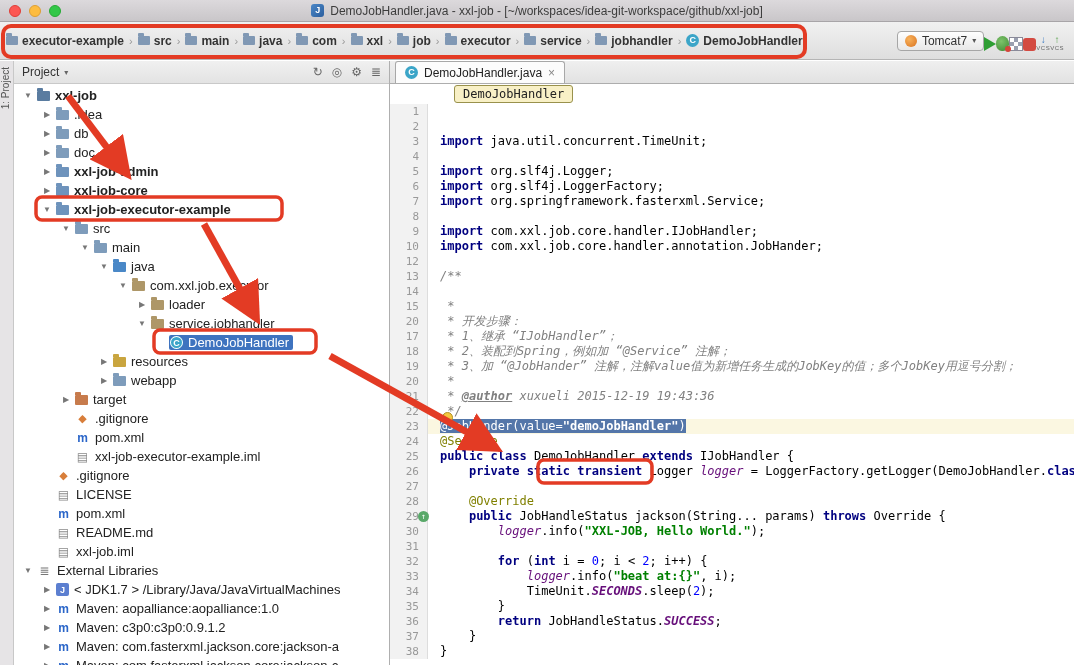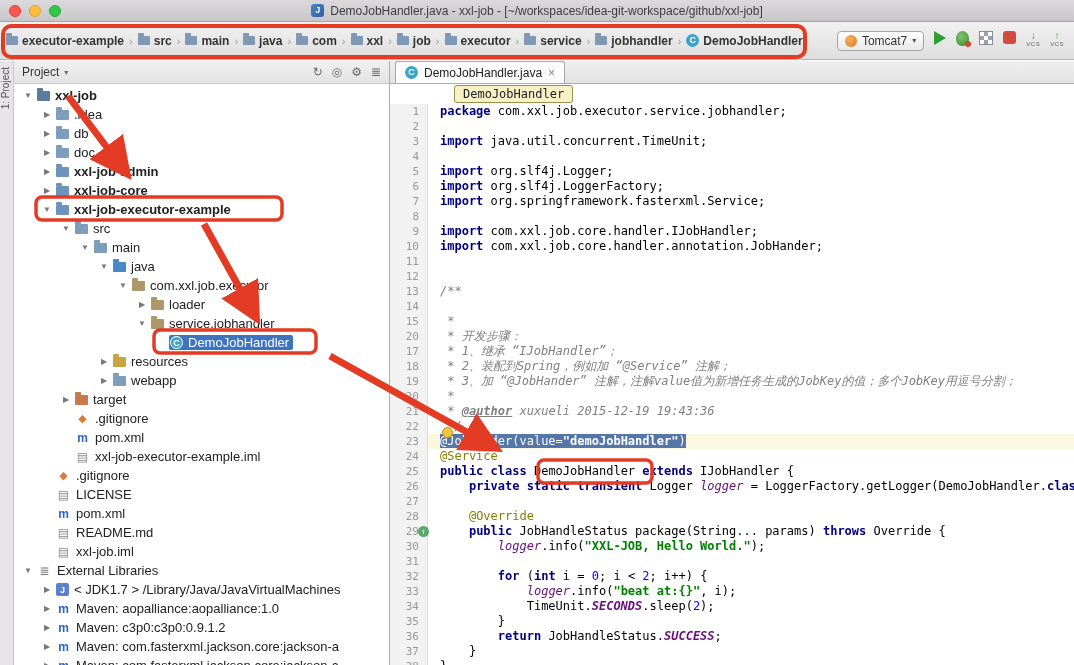--- a/index.html
+++ b/index.html
@@ -24,21 +24,21 @@
             display:flex; align-items:center; padding:0 10px 0 4px; }
   .crumbs { display:flex; align-items:center; overflow:hidden; white-space:nowrap; }
   .crumb { display:inline-flex; align-items:center; gap:4px; font-size:12px; font-weight:bold; color:#333;
            padding:2px 2px; cursor:default; }
   .bc-sep { color:#999; margin:0 3px; font-size:11px; }
   .mini-folder { width:12px; height:9px; background:#8098B4; border-radius:1px; position:relative; display:inline-block; }
   .mini-folder::before { content:''; position:absolute; top:-3px; left:0; width:6px; height:3px; background:inherit;
                          border-radius:1px 1px 0 0; }
   .mini-class { width:13px; height:13px; border-radius:50%; background:#3BA5C8; color:#fff; font-size:9px;
                 font-weight:bold; text-align:center; line-height:13px; display:inline-block; }
-  .runbar { margin-left:auto; display:flex; align-items:flex-start; gap:10px; }
+  .runbar { margin-left:auto; display:flex; align-items:flex-end; }
   .combo { display:flex; align-items:center; gap:5px; background:linear-gradient(#FEFEFE,#E8E8E8);
            border:1px solid #A6A6A6; border-radius:4px; padding:2px 7px; font-size:12px; color:#333; }
   .tomcat-ico { width:12px; height:12px; border-radius:50%; background:radial-gradient(circle at 35% 35%,#F8B25C,#D9731F); display:inline-block; }
   .combo .caret { font-size:8px; color:#555; }
   .play-ico { width:0; height:0; border-left:12px solid #2E9E33; border-top:7px solid transparent;
               border-bottom:7px solid transparent; display:inline-block; }
   .bug-ico { width:13px; height:15px; border-radius:50% 50% 45% 45%; background:radial-gradient(circle at 40% 35%,#7CC36A,#3F8A33);
              position:relative; display:inline-block; }
   .bug-ico::after { content:''; position:absolute; right:-2px; bottom:-1px; width:6px; height:6px; border-radius:50%; background:#D4453A; }
   .cov-ico { width:14px; height:14px; display:inline-block; border:1px solid #8A8A99;
@@ -465,49 +465,48 @@
         <span class="tab">
           <span class="mini-class">C</span>
           <span>DemoJobHandler.java</span>
           <span class="close">×</span>
         </span>
       </div>
       <div class="crumbrow">
         <span class="chip">DemoJobHandler</span>
       </div>
       <div class="codewrap" id="code">
-          <div class="cl"><span class="ln">1</span><span class="ltext"><span class="tok k">package</span><span class="tok p"> com.xxl.job.executor.service.jobhandler;</span></span></div>
+          <div class="cl"><span class="ln">1</span></div>
           <div class="cl"><span class="ln">2</span><span class="ltext"></span></div>
           <div class="cl"><span class="ln">3</span><span class="ltext"><span class="tok k">import</span><span class="tok p"> java.util.concurrent.TimeUnit;</span></span></div>
           <div class="cl"><span class="ln">4</span><span class="ltext"></span></div>
           <div class="cl"><span class="ln">5</span><span class="ltext"><span class="tok k">import</span><span class="tok p"> org.slf4j.Logger;</span></span></div>
           <div class="cl"><span class="ln">6</span><span class="ltext"><span class="tok k">import</span><span class="tok p"> org.slf4j.LoggerFactory;</span></span></div>
           <div class="cl"><span class="ln">7</span><span class="ltext"><span class="tok k">import</span><span class="tok p"> org.springframework.fasterxml.Service;</span></span></div>
           <div class="cl"><span class="ln">8</span><span class="ltext"></span></div>
           <div class="cl"><span class="ln">9</span><span class="ltext"><span class="tok k">import</span><span class="tok p"> com.xxl.job.core.handler.IJobHandler;</span></span></div>
           <div class="cl"><span class="ln">10</span><span class="ltext"><span class="tok k">import</span><span class="tok p"> com.xxl.job.core.handler.annotation.JobHander;</span></span></div>
-          <div class="cl"><span class="ln">11</span><span class="ltext"></span></div>
           <div class="cl"><span class="ln">12</span><span class="ltext"></span></div>
           <div class="cl"><span class="ln">13</span><span class="ltext"><span class="tok c">/**</span></span></div>
           <div class="cl"><span class="ln">14</span></div>
           <div class="cl"><span class="ln">15</span><span class="ltext"><span class="tok c"> *</span></span></div>
           <div class="cl"><span class="ln">20</span><span class="ltext"><span class="tok c"> * 开发步骤：</span></span></div>
           <div class="cl"><span class="ln">17</span><span class="ltext"><span class="tok c"> * 1、继承 “IJobHandler”；</span></span></div>
           <div class="cl"><span class="ln">18</span><span class="ltext"><span class="tok c"> * 2、装配到Spring，例如加 “@Service” 注解；</span></span></div>
           <div class="cl"><span class="ln">19</span><span class="ltext"><span class="tok c"> * 3、加 “@JobHander” 注解，注解value值为新增任务生成的JobKey的值；多个JobKey用逗号分割；</span></span></div>
           <div class="cl"><span class="ln">20</span><span class="ltext"><span class="tok c"> *</span></span></div>
           <div class="cl"><span class="ln">21</span><span class="ltext"><span class="tok c"> * </span><span class="tok t">@author</span><span class="tok c"> xuxueli 2015-12-19 19:43:36</span></span></div>
           <div class="cl"><span class="ln">22</span><span class="ltext"><span class="tok c"> */</span></span></div>
           <div class="cl sel"><span class="ln">23</span><span class="ltext"><span class="tok a">@JobHander(value=</span><span class="tok s">"demoJobHandler"</span><span class="tok a">)</span></span><span class="bulb"></span></div>
           <div class="cl"><span class="ln">24</span><span class="ltext"><span class="tok a">@Service</span></span></div>
           <div class="cl"><span class="ln">25</span><span class="ltext"><span class="tok k">public</span><span class="tok p"> </span><span class="tok k">class</span><span class="tok p"> DemoJobHandler </span><span class="tok k">extends</span><span class="tok p"> IJobHandler {</span></span></div>
           <div class="cl"><span class="ln">26</span><span class="ltext"><span class="tok p">    </span><span class="tok k">private</span><span class="tok p"> </span><span class="tok k">static</span><span class="tok p"> </span><span class="tok k">transient</span><span class="tok p"> Logger </span><span class="tok f">logger</span><span class="tok p"> = LoggerFactory.getLogger(DemoJobHandler.</span><span class="tok k">class</span></span></div>
           <div class="cl"><span class="ln">27</span><span class="ltext"></span></div>
           <div class="cl"><span class="ln">28</span><span class="ltext"><span class="tok p">    </span><span class="tok a">@Override</span></span></div>
-          <div class="cl"><span class="ln">29</span><span class="ltext"><span class="tok p">    </span><span class="tok k">public</span><span class="tok p"> JobHandleStatus package(String... params) </span><span class="tok k">throws</span><span class="tok p"> Override {</span></span><span class="mark-override">↑</span></div>
+          <div class="cl"><span class="ln">29</span><span class="ltext"><span class="tok p">    </span><span class="tok k">public</span><span class="tok p"> JobHandleStatus jackson(String... params) </span><span class="tok k">throws</span><span class="tok p"> Override {</span></span><span class="mark-override">↑</span></div>
           <div class="cl"><span class="ln">30</span><span class="ltext"><span class="tok p">        </span><span class="tok f">logger</span><span class="tok p">.info(</span><span class="tok s">"XXL-JOB, Hello World."</span><span class="tok p">);</span></span></div>
           <div class="cl"><span class="ln">31</span><span class="ltext"></span></div>
           <div class="cl"><span class="ln">32</span><span class="ltext"><span class="tok p">        </span><span class="tok k">for</span><span class="tok p"> (</span><span class="tok k">int</span><span class="tok p"> i = </span><span class="tok n">0</span><span class="tok p">; i &lt; </span><span class="tok n">2</span><span class="tok p">; i++) {</span></span></div>
           <div class="cl"><span class="ln">33</span><span class="ltext"><span class="tok p">            </span><span class="tok f">logger</span><span class="tok p">.info(</span><span class="tok s">"beat at:{}"</span><span class="tok p">, i);</span></span></div>
           <div class="cl"><span class="ln">34</span><span class="ltext"><span class="tok p">            TimeUnit.</span><span class="tok sf">SECONDS</span><span class="tok p">.sleep(</span><span class="tok n">2</span><span class="tok p">);</span></span></div>
           <div class="cl"><span class="ln">35</span><span class="ltext"><span class="tok p">        }</span></span></div>
           <div class="cl"><span class="ln">36</span><span class="ltext"><span class="tok p">        </span><span class="tok k">return</span><span class="tok p"> JobHandleStatus.</span><span class="tok sf">SUCCESS</span><span class="tok p">;</span></span></div>
           <div class="cl"><span class="ln">37</span><span class="ltext"><span class="tok p">    }</span></span></div>
           <div class="cl"><span class="ln">38</span><span class="ltext"><span class="tok p">}</span></span></div>
         </div>

